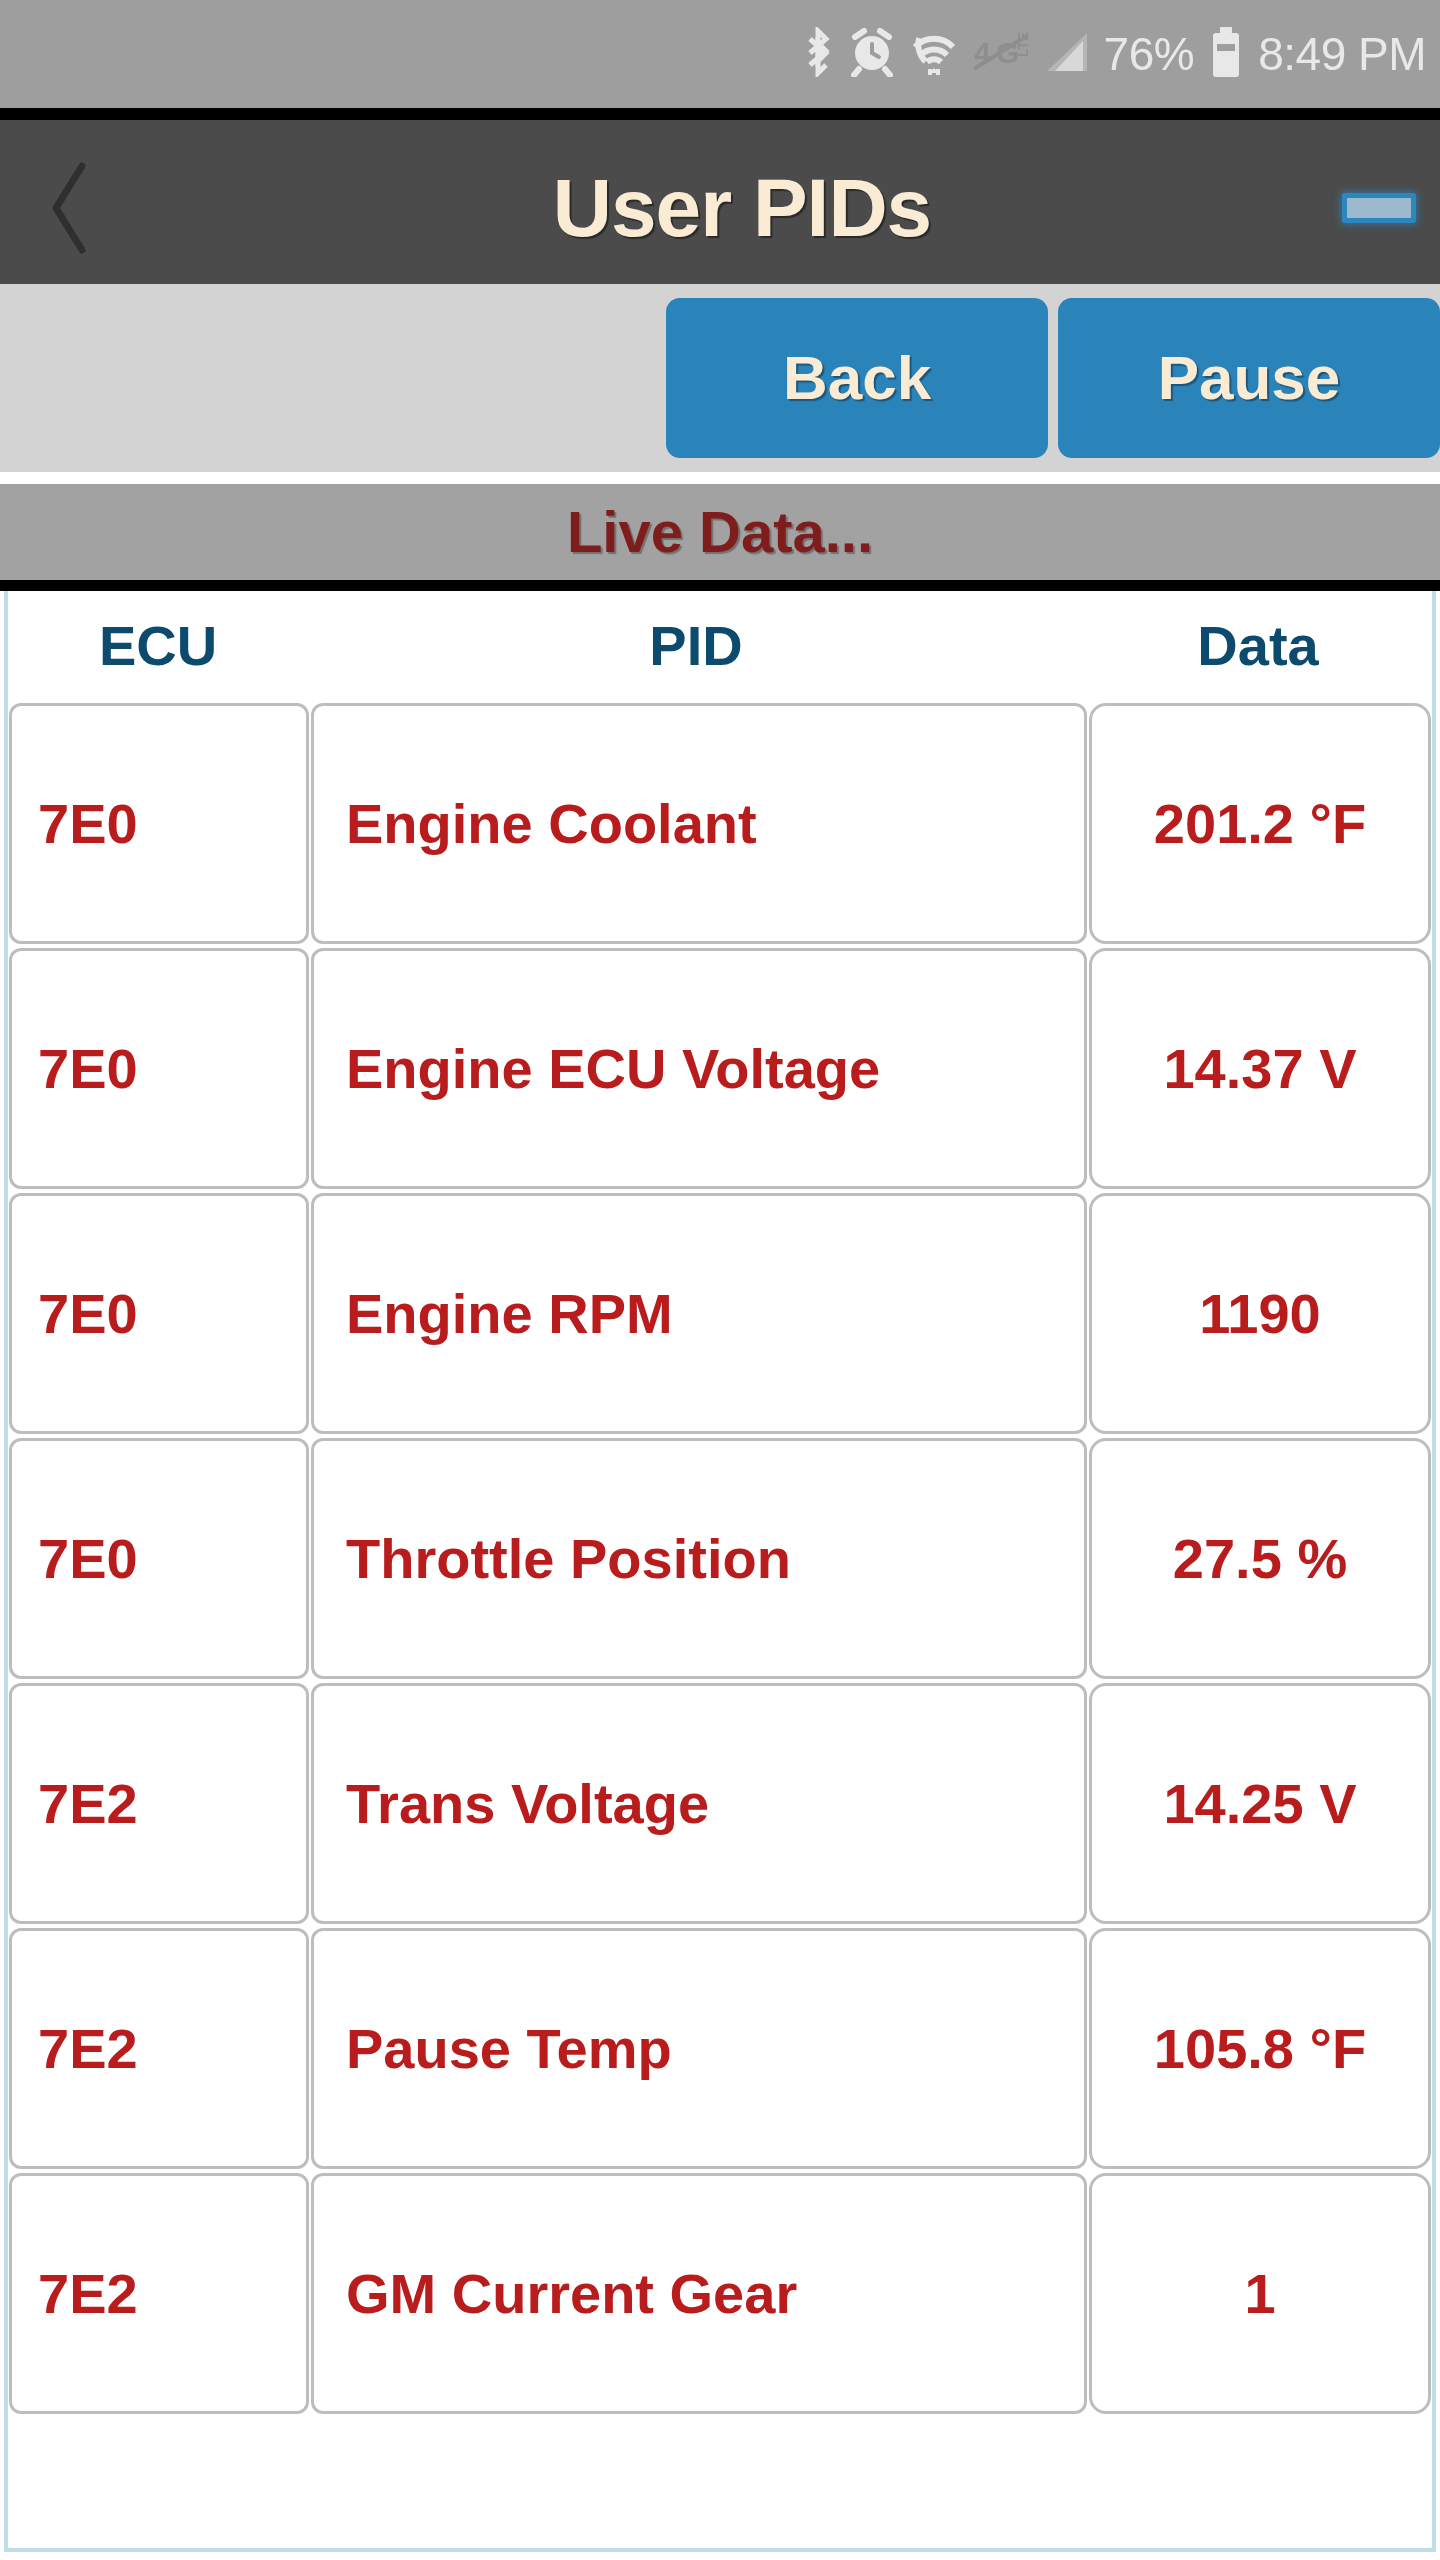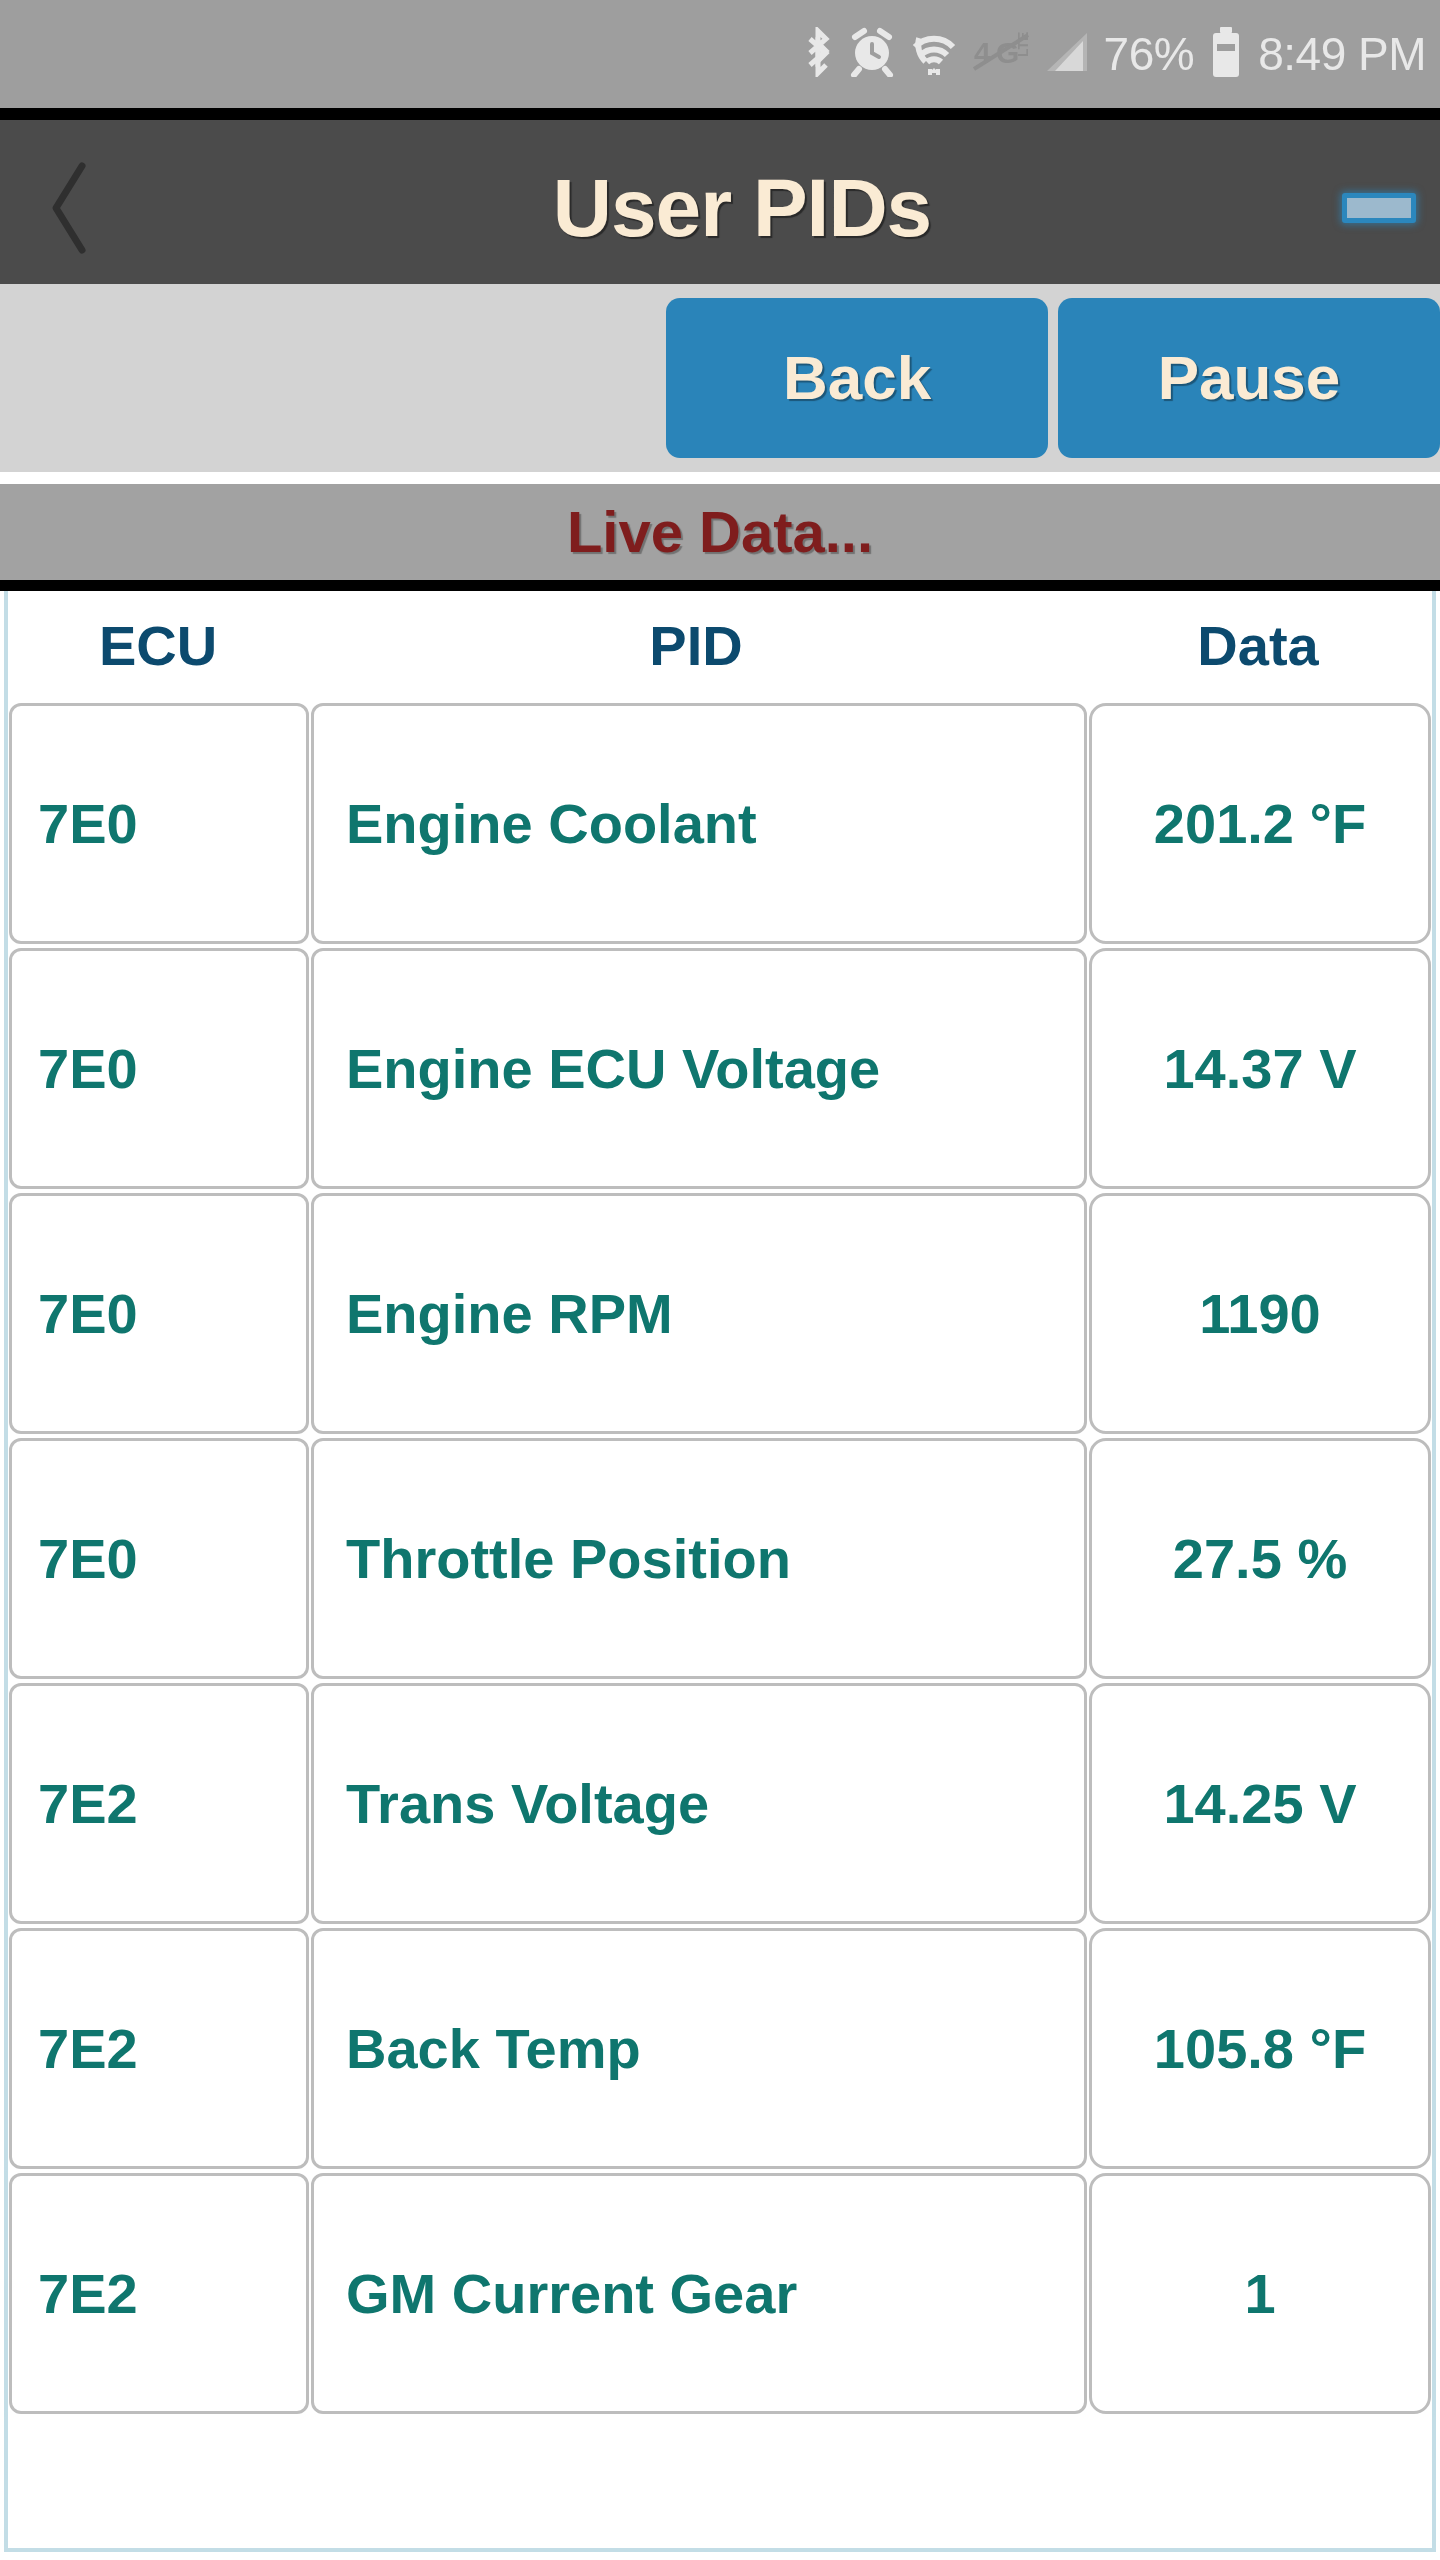--- a/index.html
+++ b/index.html
@@ -117,21 +117,21 @@
   
   #table-body{ display:block; }
   .trow{
     display:flex; width:100%; height:245px;
     align-items:stretch;
   }
   .cell{
     border:3px solid #bdbdbd; border-radius:12px;
     background:#ffffff;
     display:flex; align-items:center;
-    font-size:56px; font-weight:bold; color:#0f766e;
+    font-size:56px; font-weight:bold; color:#b91c1c;
     font-family:"Liberation Sans", sans-serif; line-height:1;
     margin:2px 1px;
   }
   .cell.col-ecu  { justify-content:flex-start; padding-left:26px; width:300px; flex:0 0 300px; }
   .cell.col-pid  { justify-content:flex-start; padding-left:32px; width:776px; flex:0 0 776px; }
   .cell.col-data { justify-content:center; flex:1 1 auto;border-radius:17px; }
 </style>
 </head>
 <body>
 
@@ -244,21 +244,21 @@
         <div class="cell col-pid">Throttle Position</div>
         <div class="cell col-data">27.5 %</div>
       </div>
       <div class="trow">
         <div class="cell col-ecu">7E2</div>
         <div class="cell col-pid">Trans Voltage</div>
         <div class="cell col-data">14.25 V</div>
       </div>
       <div class="trow">
         <div class="cell col-ecu">7E2</div>
-        <div class="cell col-pid">Back Temp</div>
+        <div class="cell col-pid">Pause Temp</div>
         <div class="cell col-data">105.8 °F</div>
       </div>
       <div class="trow">
         <div class="cell col-ecu">7E2</div>
         <div class="cell col-pid">GM Current Gear</div>
         <div class="cell col-data">1</div>
       </div>
     </div>
 </div>
 

